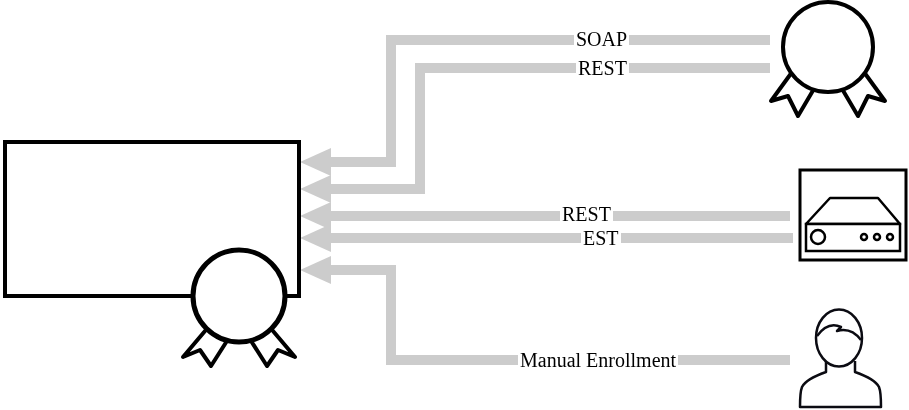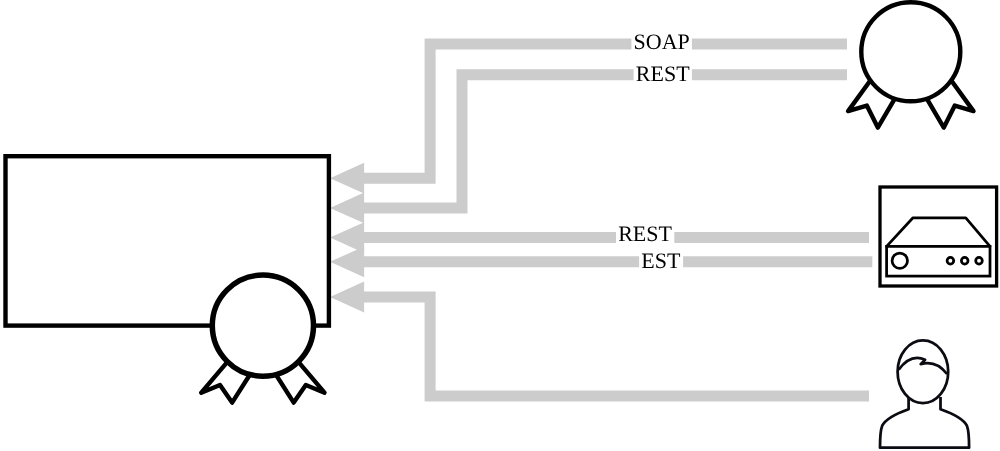--- a/index.html
+++ b/index.html
@@ -88,14 +88,15 @@
       <path d="M 826 361 L 826 372 Q 806 379 802 387 Q 800 392 800 407 L 881 407 Q 881 392 879 387 Q 875 379 855 372 L 855 361" fill="#ffffff" stroke="#0b0b12" stroke-width="2.5" stroke-linejoin="round"></path>
       <ellipse cx="839" cy="338" rx="23" ry="28.5" fill="#ffffff" stroke="#0b0b12" stroke-width="2.5"></ellipse>
       <path d="M 817 336 Q 828 321 841 327 L 837 331 Q 851 327 861 340" fill="none" stroke="#0b0b12" stroke-width="2.5" stroke-linejoin="round"></path>
     </g>
   </svg>
 
   <div class="conn-label lbl-soap">SOAP</div>
   <div class="conn-label lbl-rest">REST</div>
   <div class="conn-label lbl-acme">REST</div>
   <div class="conn-label lbl-est">EST</div>
+  <div class="conn-label lbl-manual">Manual Enrollment</div>
 
 </div>
 
 </body></html>

